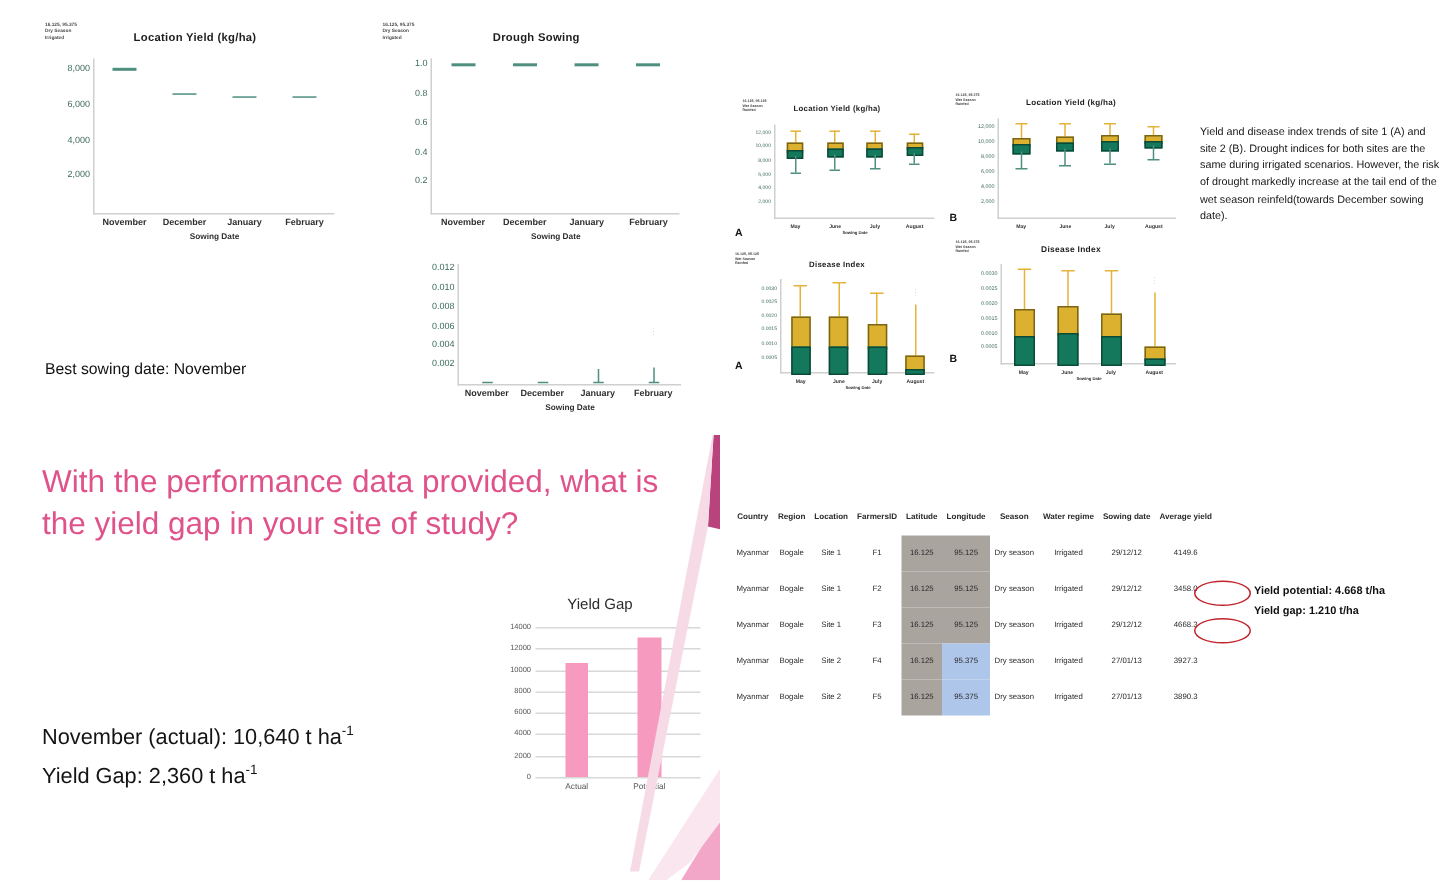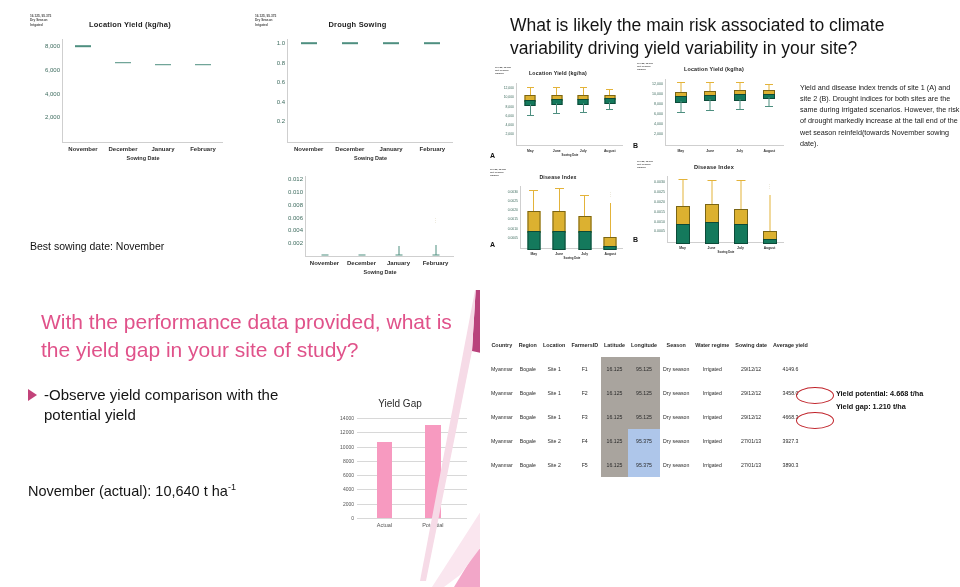--- a/index.html
+++ b/index.html
@@ -170,21 +170,20 @@
       <div class="xtick" style="left:62.5%;">January</div>
       <div class="xtick" style="left:87.5%;">February</div>
       <div class="xlabel" style="top:calc(100% + 13px);">Sowing Date</div>
     </div>
   </div>
 
   <div style="position:absolute;left:30px;top:240px;font-size:10.5px;font-weight:normal;color:#121212;">Best sowing date: November</div>
 </div>
 
 <div class="slide" id="q-tr">
-  <div style="position:absolute;left:30px;top:14px;width:425px;font-size:17.5px;line-height:1.3;color:#141414;">What is likely the main risk associated to climate variability driving yield variability in your site?</div>
 
   <div class="chart" style="left:8px;top:66px;width:140px;height:95px;">
     <div class="chart-title" style="top:4px;font-size:5.2px;">Location Yield (kg/ha)</div>
     <div class="corner-note" style="left:7px;top:0;font-size:2.4px;">16.125, 95.125
 Wet Season
 Rainfed</div>
     <div class="axis-area" style="left:28px;top:17px;width:106px;height:62px;">
       <div class="ytick" style="top:8%;font-size:3.4px;">12,000</div>
       <div class="ytick" style="top:23%;font-size:3.4px;">10,000</div>
       <div class="ytick" style="top:38%;font-size:3.4px;">8,000</div>
@@ -375,33 +374,32 @@
 
       <div class="xtick" style="left:12.5%;font-size:3.4px;">May</div>
       <div class="xtick" style="left:37.5%;font-size:3.4px;">June</div>
       <div class="xtick" style="left:62.5%;font-size:3.4px;">July</div>
       <div class="xtick" style="left:87.5%;font-size:3.4px;">August</div>
       <div class="xlabel" style="top:calc(100% + 8px);font-size:2.8px;">Sowing Date</div>
     </div>
     <div class="panel-letter" style="left:-2px;top:78px;font-size:7px;">B</div>
   </div>
 
-  <div style="position:absolute;left:320px;top:82px;width:160px;font-size:7.2px;line-height:1.55;color:#181818;">Yield and disease index trends of site 1 (A) and site 2 (B). Drought indices for both sites are the same during irrigated scenarios. However, the risk of drought markedly increase at the tail end of the wet season reinfeld(towards November sowing date).</div>
+  <div style="position:absolute;left:320px;top:82px;width:160px;font-size:7.2px;line-height:1.55;color:#181818;">Yield and disease index trends of site 1 (A) and site 2 (B). Drought indices for both sites are the same during irrigated scenarios. However, the risk of drought markedly increase at the tail end of the wet season reinfeld(towards December sowing date).</div>
 </div>
 
 <div class="slide" id="q-bl">
-  <div class="pink-head" style="left:28px;top:18px;width:420px;margin-left:13px;">With the performance data provided, what is the yield gap in your site of study?</div>
-
-  <div class="bullet-row" style="left:28px;top:95px;width:310px;">
-    <div class="tri"></div>
-    <div class="bullet-text">-Observe yield comparison with the potential yield</div>
-  </div>
+  <div class="pink-head" style="left:28px;top:18px;width:420px;">With the performance data provided, what is the yield gap in your site of study?</div>
+
 
   <div class="stat-line" style="left:28px;top:192px;">
     <span>November (actual): 10,640 t ha</span><sup>-1</sup>
+  </div>
+  <div class="stat-line" style="left:28px;top:218px;">
+    <span>Yield Gap: 2,360 t ha</span><sup>-1</sup>
   </div>
 
   <div class="chart" style="left:325px;top:108px;width:150px;height:135px;">
     <div class="yg-title" style="top:0;">Yield Gap</div>
     <div style="position:absolute;left:32px;top:20px;width:110px;height:100px;">
       <div class="yg-grid" style="top:100%;"></div>
       <div class="yg-grid" style="top:85.7%;"></div>
       <div class="yg-grid" style="top:71.4%;"></div>
       <div class="yg-grid" style="top:57.1%;"></div>
       <div class="yg-grid" style="top:42.9%;"></div>

